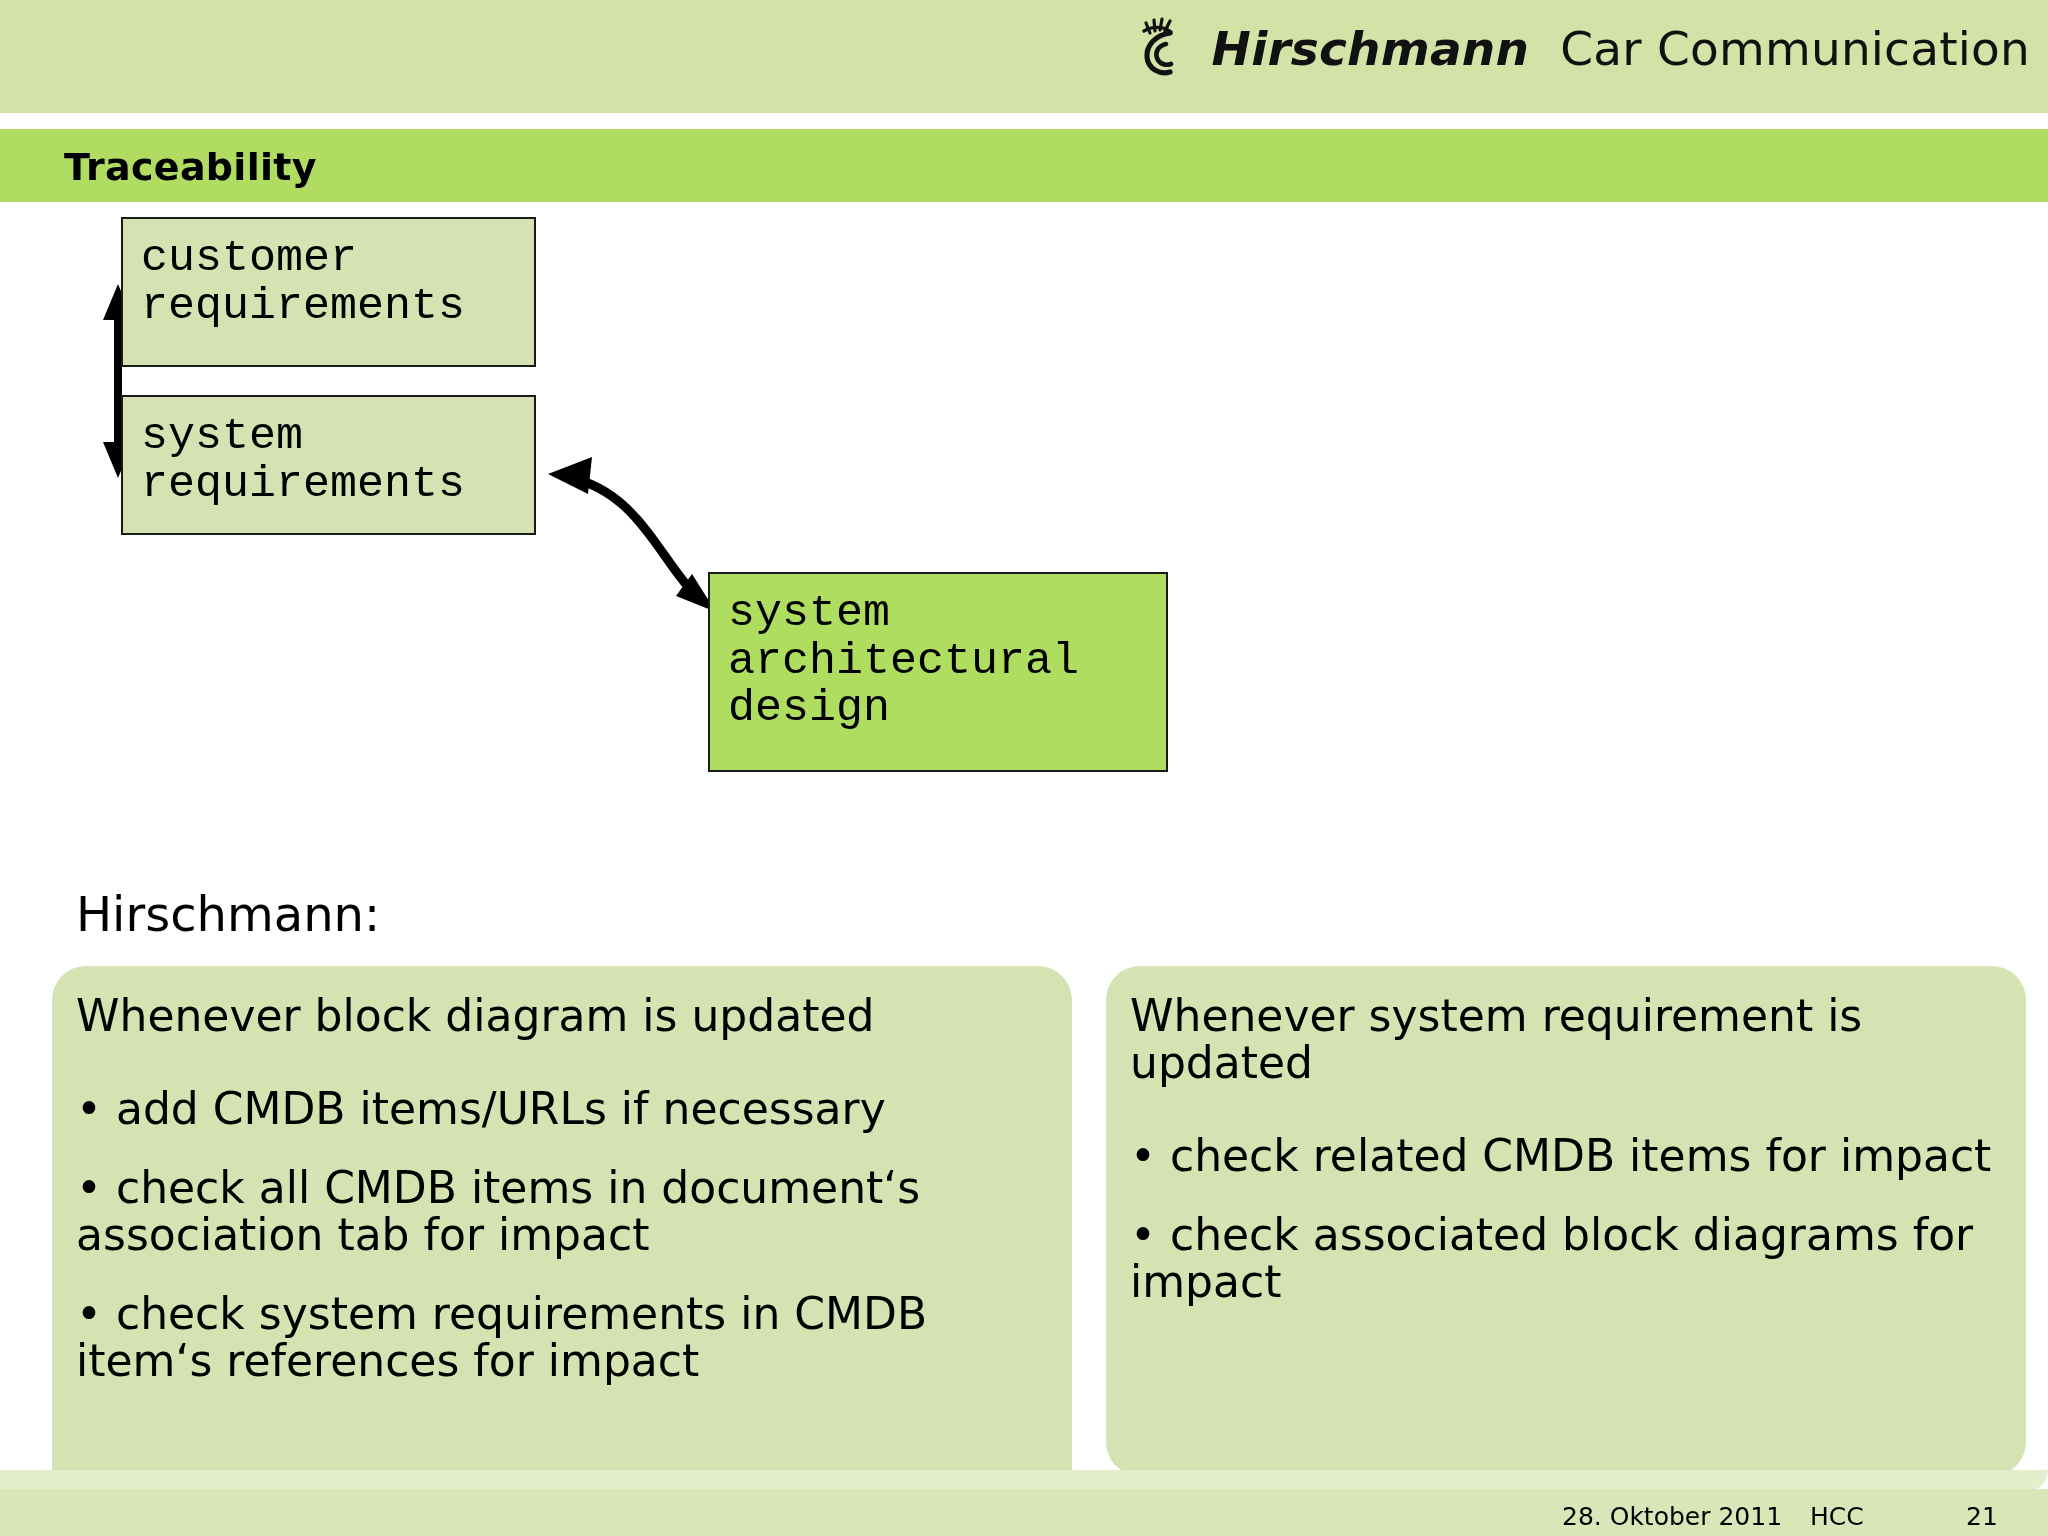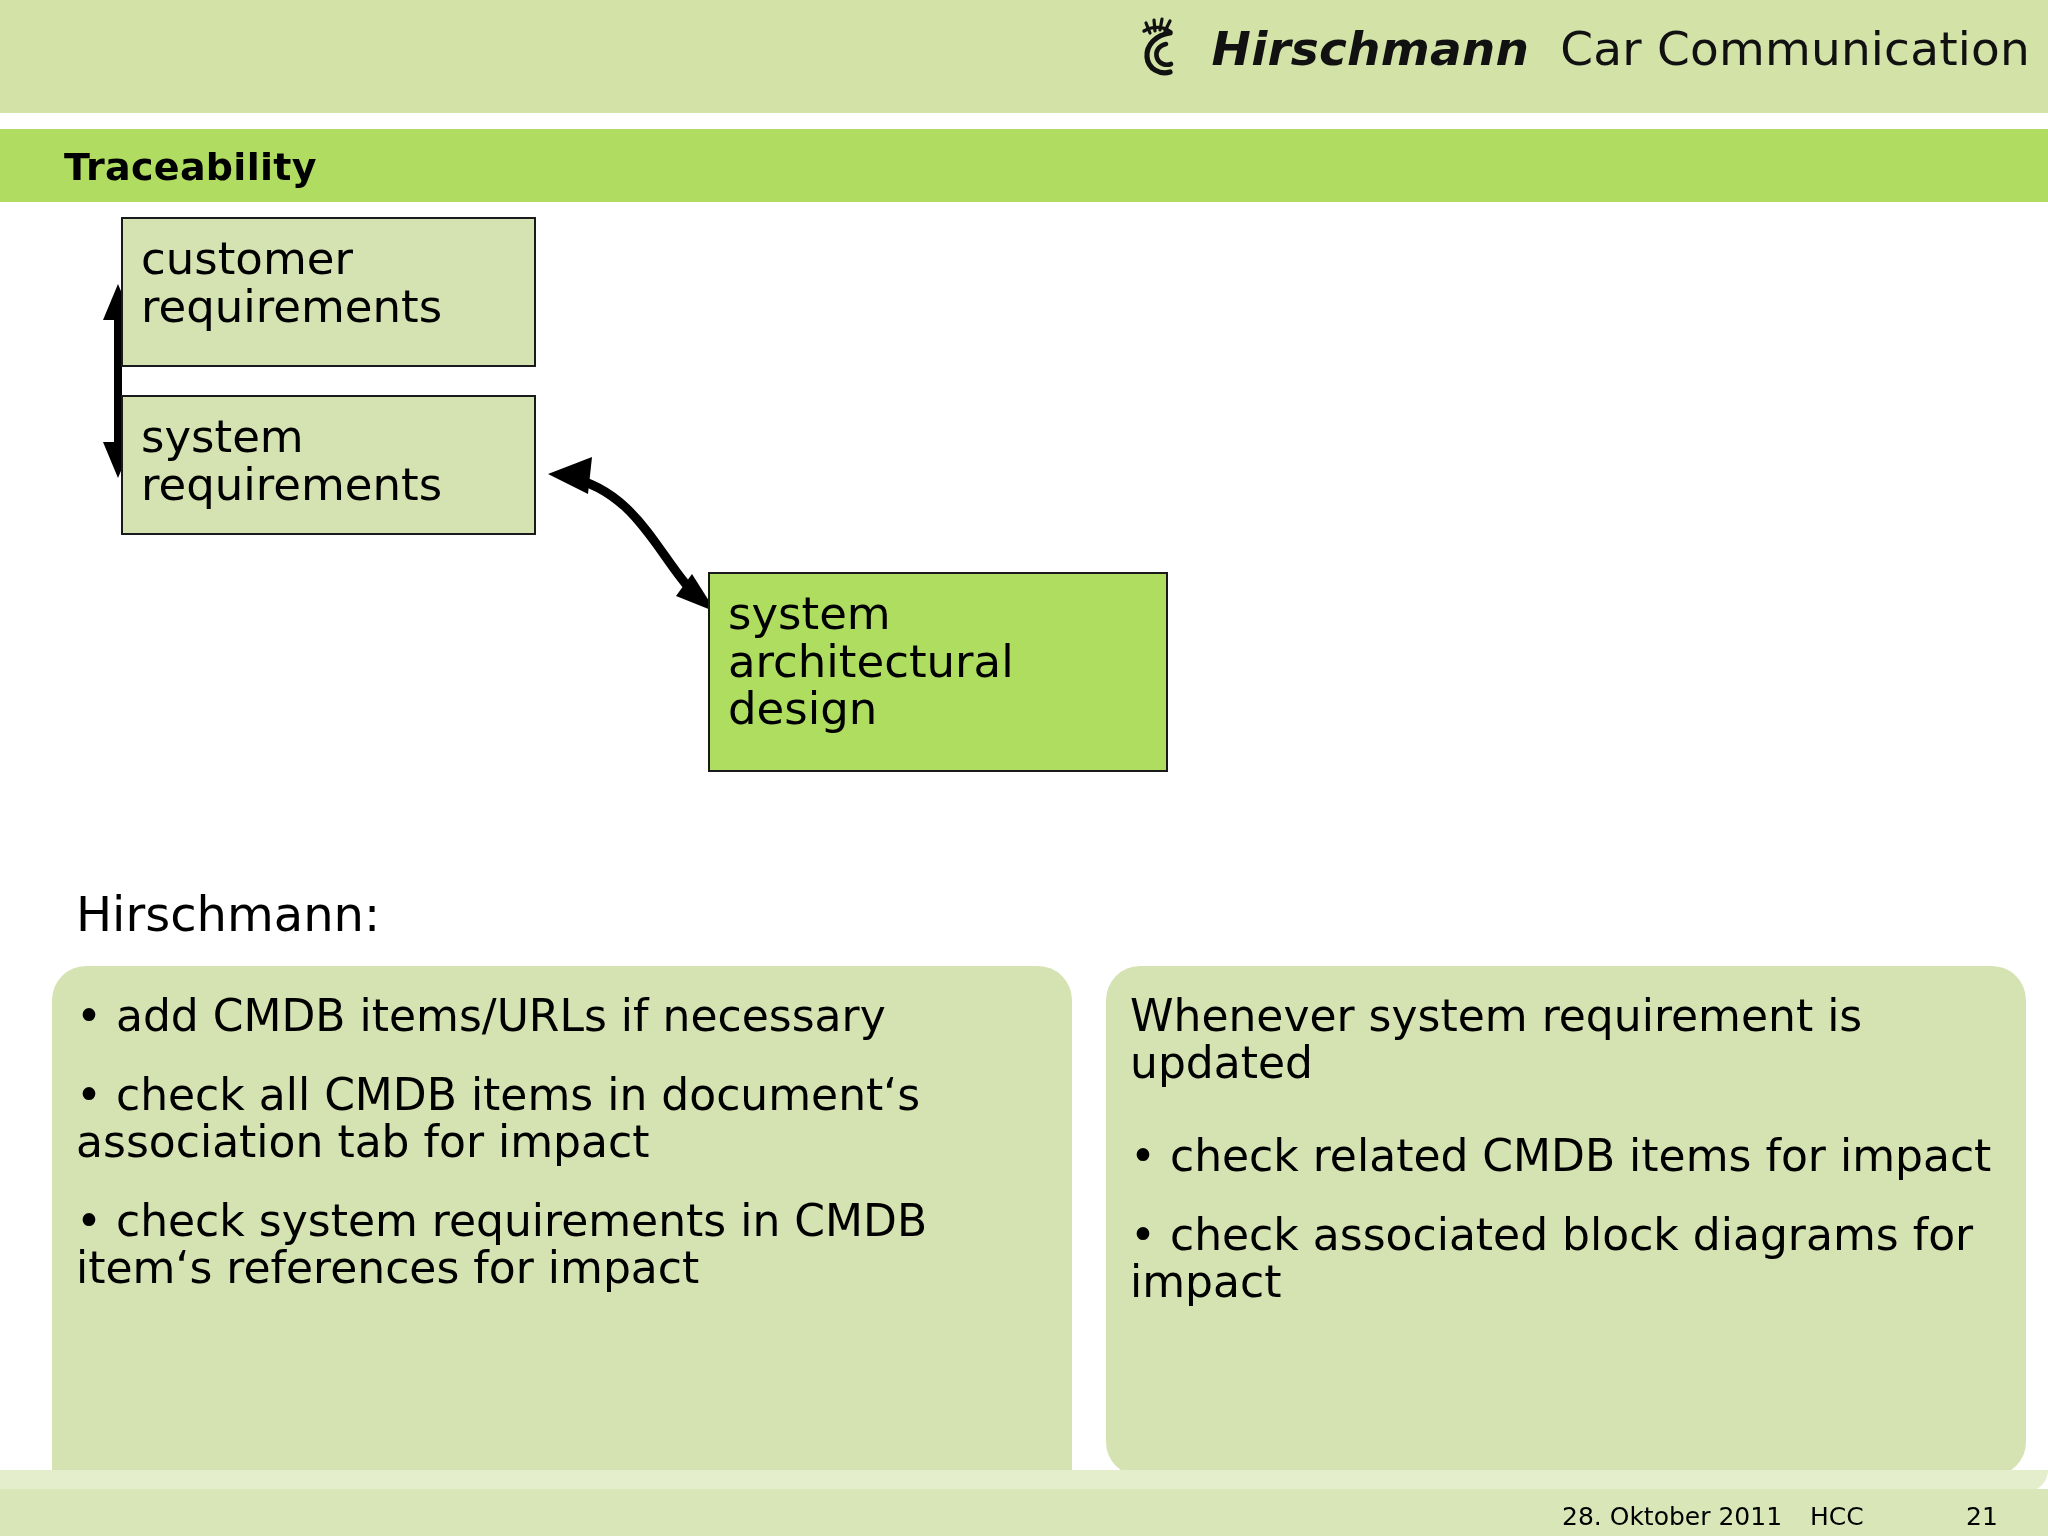--- a/index.html
+++ b/index.html
@@ -73,20 +73,21 @@
     height: 470px;
   }
   .node {
     position: absolute;
     border: 2px solid #1a1a1a;
     box-sizing: border-box;
     font-size: 45px;
     line-height: 1.06;
     padding: 16px 0 0 18px;
     color: #000;
+    font-family: Liberation Mono, monospace;
   }
   .node-pale { background: #d5e3b2; }
   .node-bright { background: #aedd5f; }
 
   #node-customer {
     left: 121px; top: 15px;
     width: 415px; height: 150px;
   }
   #node-sysreq {
     left: 121px; top: 193px;
@@ -225,20 +226,21 @@
   <div class="node node-bright" id="node-arch">
     <div>system</div>
     <div>architectural</div>
     <div>design</div>
   </div>
 </div>
 
 <div class="maint-label">Hirschmann:</div>
 
 <div class="callout" id="callout-left">
+  <p class="lead">Whenever block diagram is updated</p>
   <p>• add CMDB items/URLs if necessary</p>
   <p>• check all CMDB items in document‘s association tab for impact</p>
   <p>• check system requirements in CMDB item‘s references for impact</p>
 </div>
 
 <div class="callout" id="callout-right">
   <p class="lead">Whenever system requirement is updated</p>
   <p>• check related CMDB items for impact</p>
   <p>• check associated block diagrams for impact</p>
 </div>

